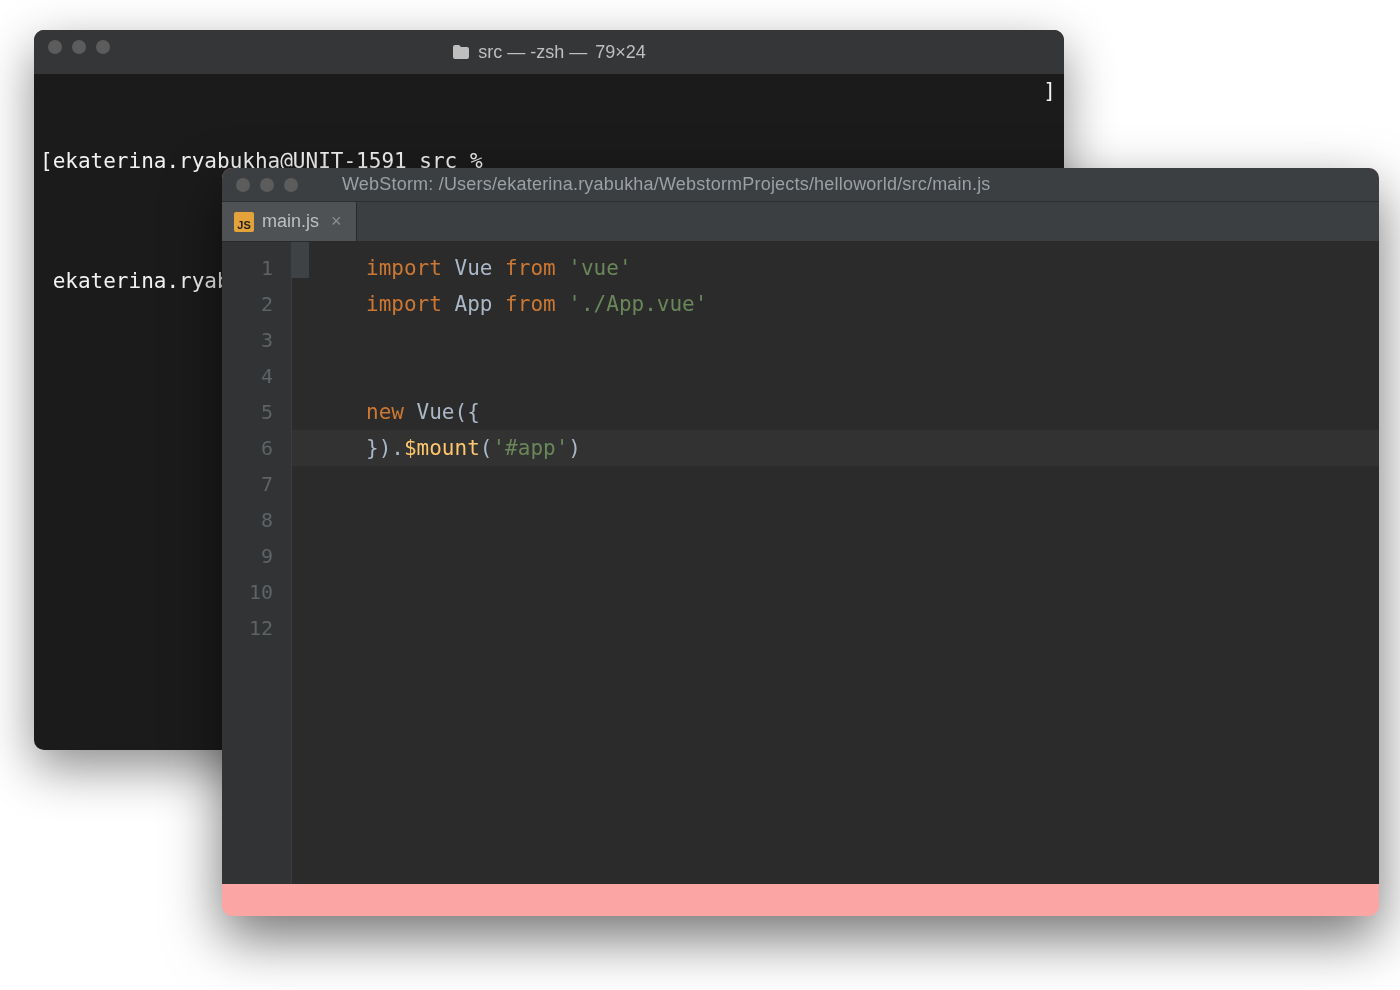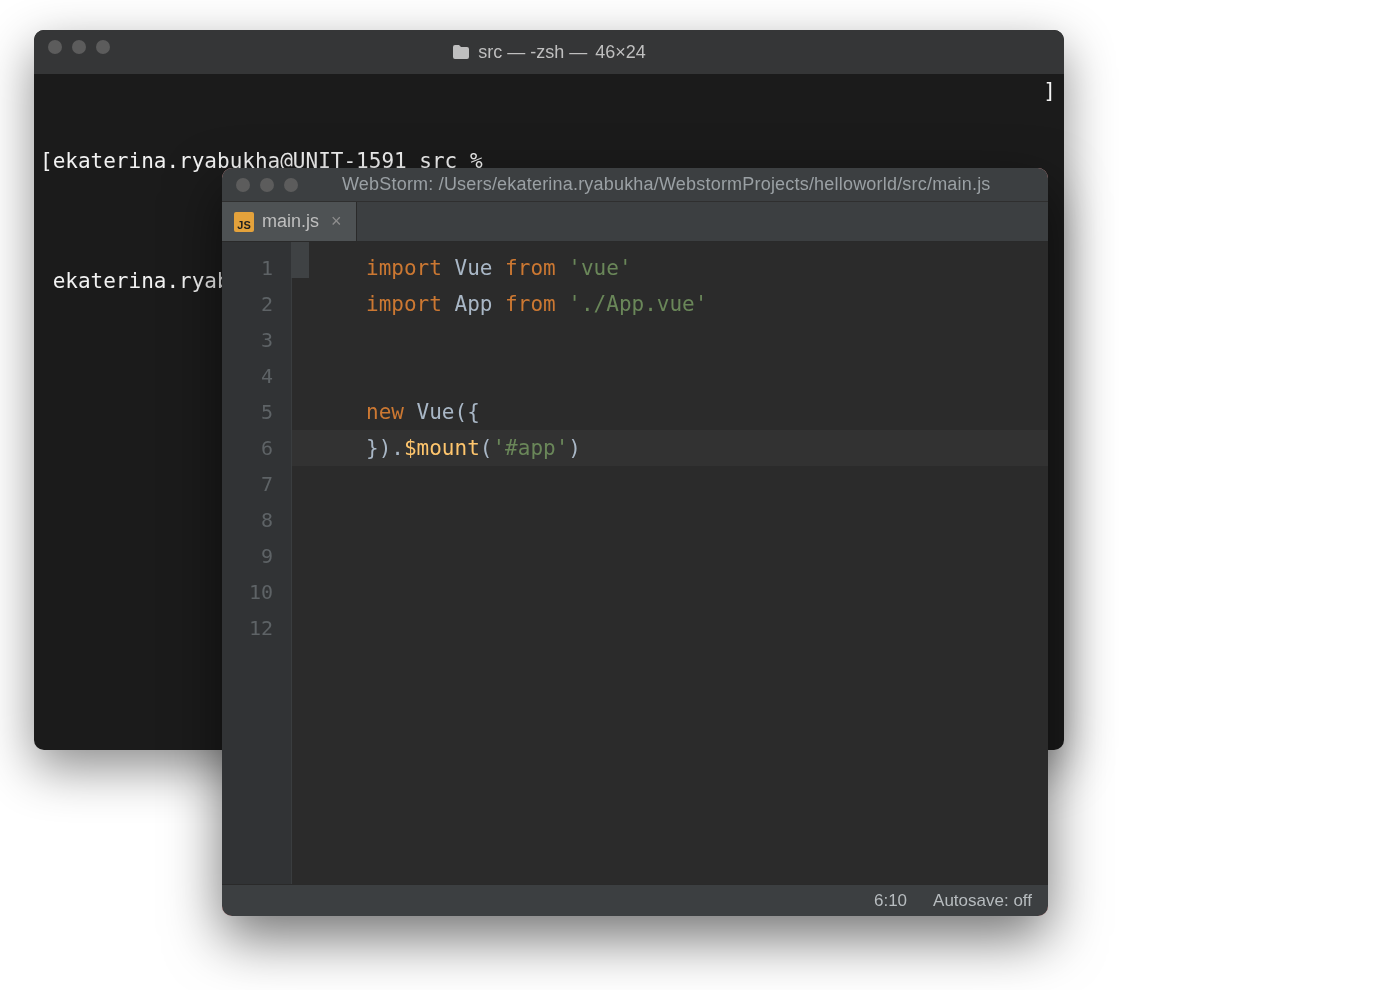--- a/index.html
+++ b/index.html
@@ -76,21 +76,21 @@
     border: 1.5px solid #d8d8d8;
     vertical-align: -3px;
     margin-left: 2px;
   }
 
   
   .ide-window {
     position: absolute;
     left: 222px;
     top: 168px;
-    width: 826px;
+    width: 1157px;
     height: 748px;
     background: #fca5a5;
     border-radius: 10px;
     box-shadow: 0 22px 55px rgba(0,0,0,.55);
     overflow: hidden;
   }
   .ide-titlebar {
     height: 34px;
     background: #3c3f41;
     display: flex;
@@ -231,21 +231,21 @@
       <div class="dot"></div>
       <div class="dot"></div>
     </div>
     <div class="term-title">
       <span class="folder-icon">
         <svg width="18" height="16" viewBox="0 0 18 16">
             <path fill="#bfbfbf" d="M1 3a2 2 0 0 1 2-2h4l2 2h6a2 2 0 0 1 2 2v8a2 2 0 0 1-2 2H3a2 2 0 0 1-2-2V3z"></path>
           </svg>
       </span>
       <span>src — -zsh —</span>
-      <span>46×24</span>
+      <span>79×24</span>
     </div>
   </div>
   <div class="term-body">
     <div class="term-line"><span class="term-left-br">[</span><span>ekaterina.ryabukha@UNIT-1591 src % </span></div>
     <span class="term-right-br">]</span>
     <div class="term-line"><span class="term-left-br"> </span><span>ekaterina.ryabukha@UNIT-1591 src % </span><span class="cursor-box"></span></div>
   </div>
 </div>
 
 <div class="ide-window">
@@ -290,17 +290,13 @@
         <div class="row"></div>
         <div class="hl-row" style="top: 188px;"></div>
         <div class="row"><span class="kw">new </span><span class="id">Vue</span><span class="par">({</span></div>
         <div class="row"><span class="par">}).</span><span class="fn">$mount</span><span class="par">(</span><span class="str">'#app'</span><span class="par">)</span></div>
         <div class="row"></div>
         <div class="row"></div>
         <div class="row"></div>
       </div>
   </div>
 
-  <div class="statusbar">
-    <span>6:10</span>
-    <span>Autosave: off</span>
-  </div>
 </div>
 
 </body></html>

